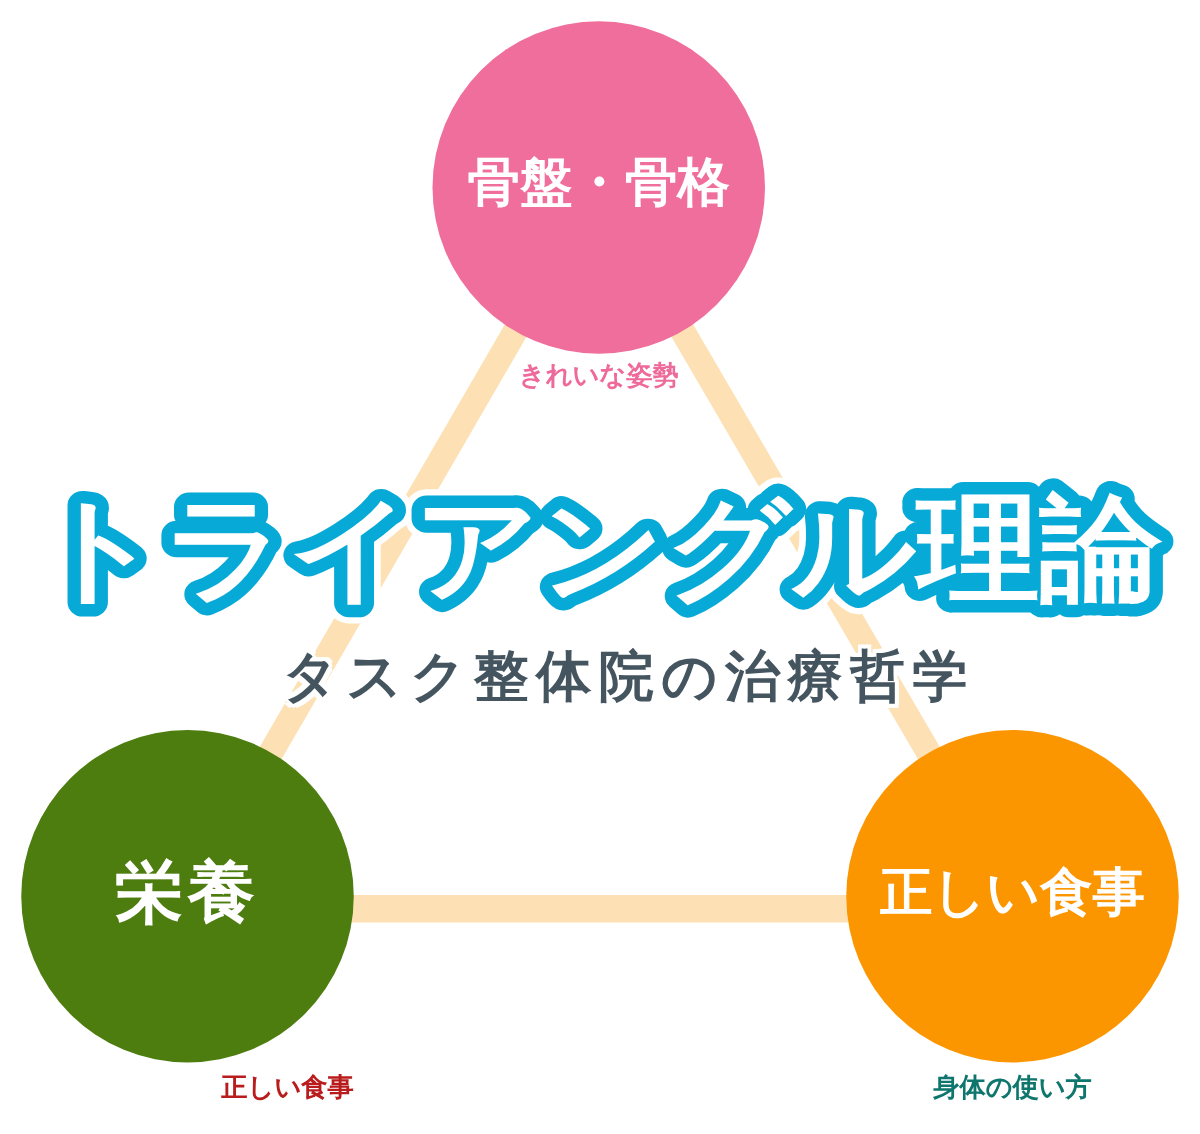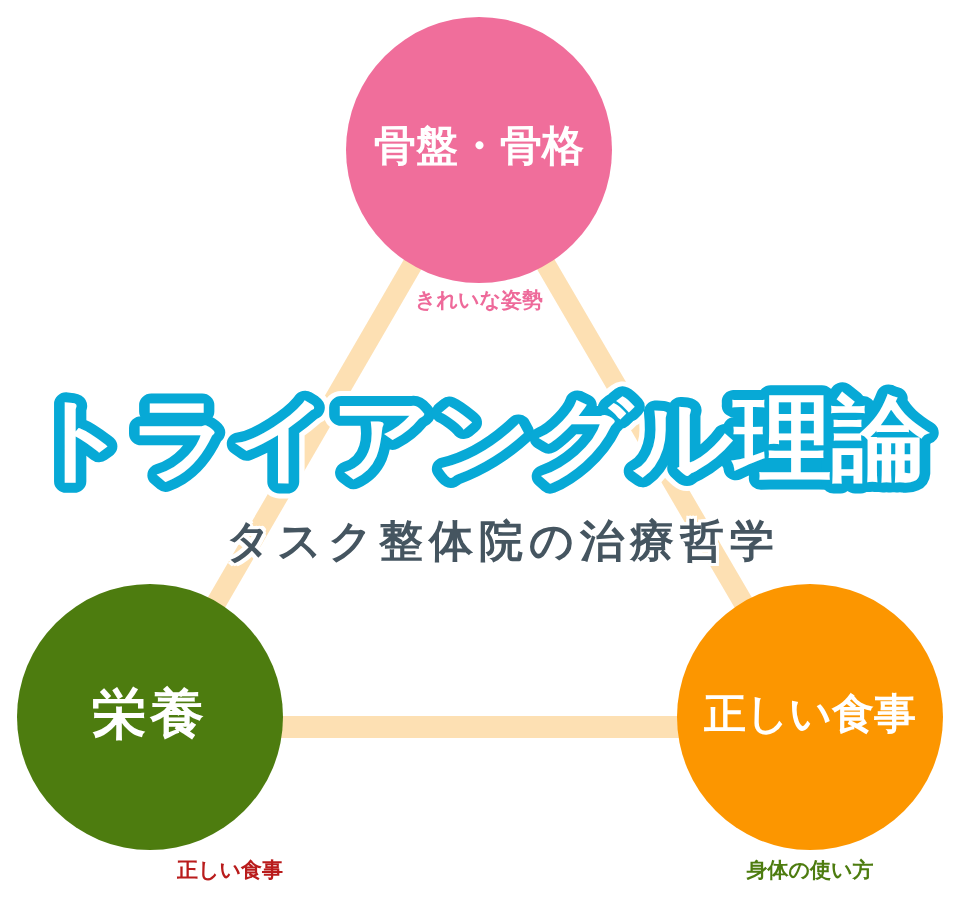--- a/index.html
+++ b/index.html
@@ -78,21 +78,21 @@
       left: 346px; width: 266px; top: 286px;
       color: #ee6a9a;
     }
     .sublabel-green {
       left: 17px; width: 266px; top: 856px;
       color: #b91c1c;
       text-align: right;
     }
     .sublabel-orange {
       left: 677px; width: 266px; top: 856px;
-      color: #4d7c0f;
+      color: #0f766e;
     }
     .title-wrap {
       position: absolute;
       left: 0; top: 378px;
       width: 960px;
       height: 120px;
       text-align: right;
     }
     svg.title-svg {
       position: absolute;

